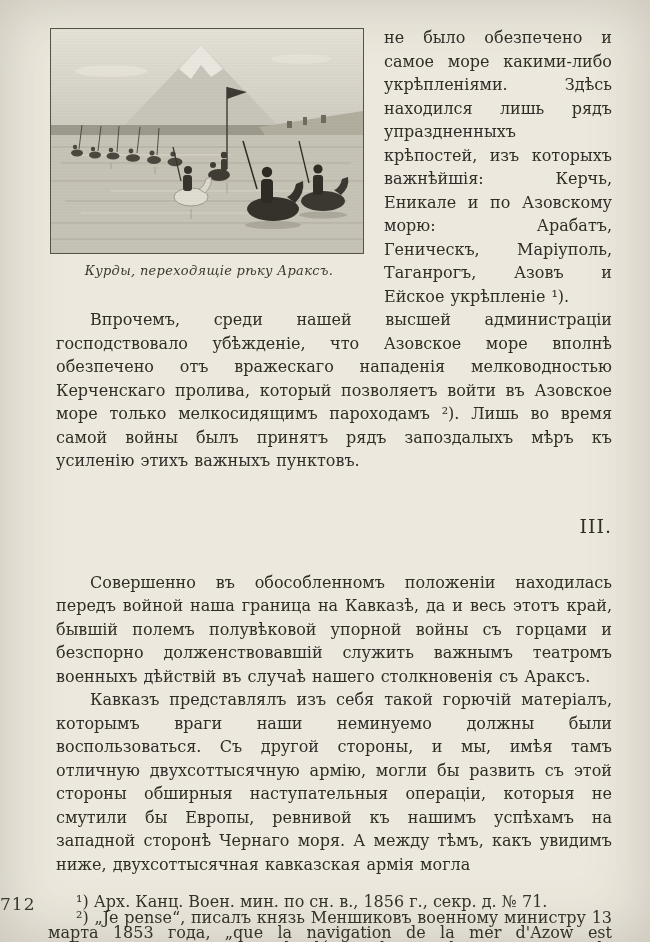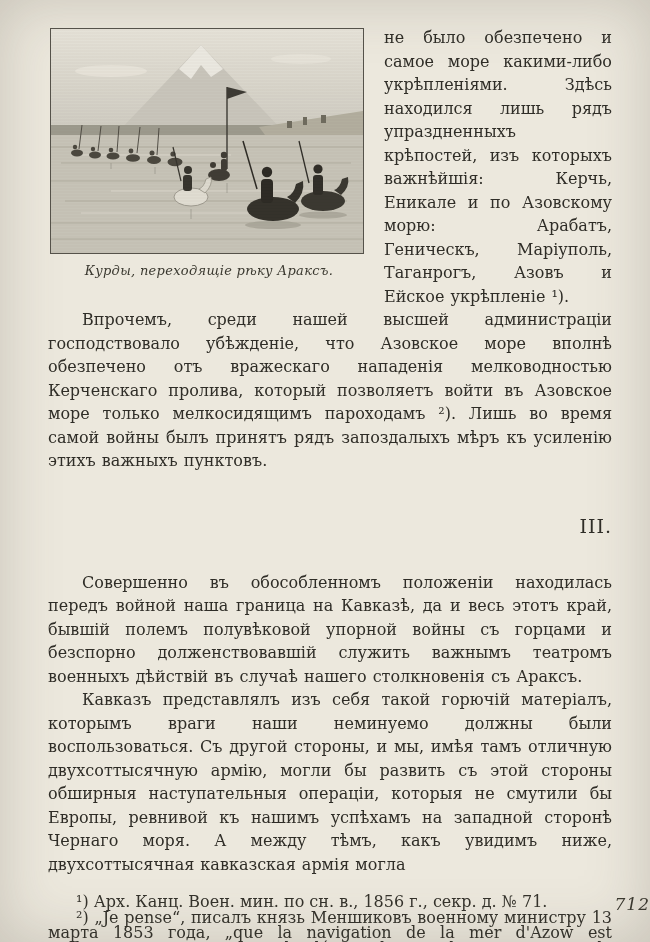--- a/index.html
+++ b/index.html
@@ -45,21 +45,21 @@
     color: #3a382f;
     letter-spacing: 0.3px;
   }
   .para {
     margin: 0;
     font-size: 16px;
     line-height: 23.5px;
     text-align: justify;
     word-spacing: 1px;
   }
-  .indent { text-indent: 34px; }
+  .indent { text-indent: 34px; margin-left: 8px; }
   .section-heading {
     clear: none;
     margin: 42px 0 34px 0;
     font-size: 19px;
     font-weight: normal;
     text-align: right;
     letter-spacing: 1px;
     color: #2f2d27;
   }
   .footnotes {
@@ -71,25 +71,24 @@
     line-height: 15.5px;
     text-align: justify;
     text-indent: 28px;
     color: #34322b;
   }
   .page-number {
     position: absolute;
     bottom: 28px;
     left: 0;
     width: 100%;
-    text-align: right;
+    text-align: left;
     font-size: 17px;
     letter-spacing: 1px;
     color: #3a382f;
-    font-style: italic;
   }
   .artifact {
     position: absolute;
     bottom: 33px;
     left: 258px;
     font-size: 10px;
     color: rgba(50,48,40,0.45);
     letter-spacing: 4px;
   }
 </style>

